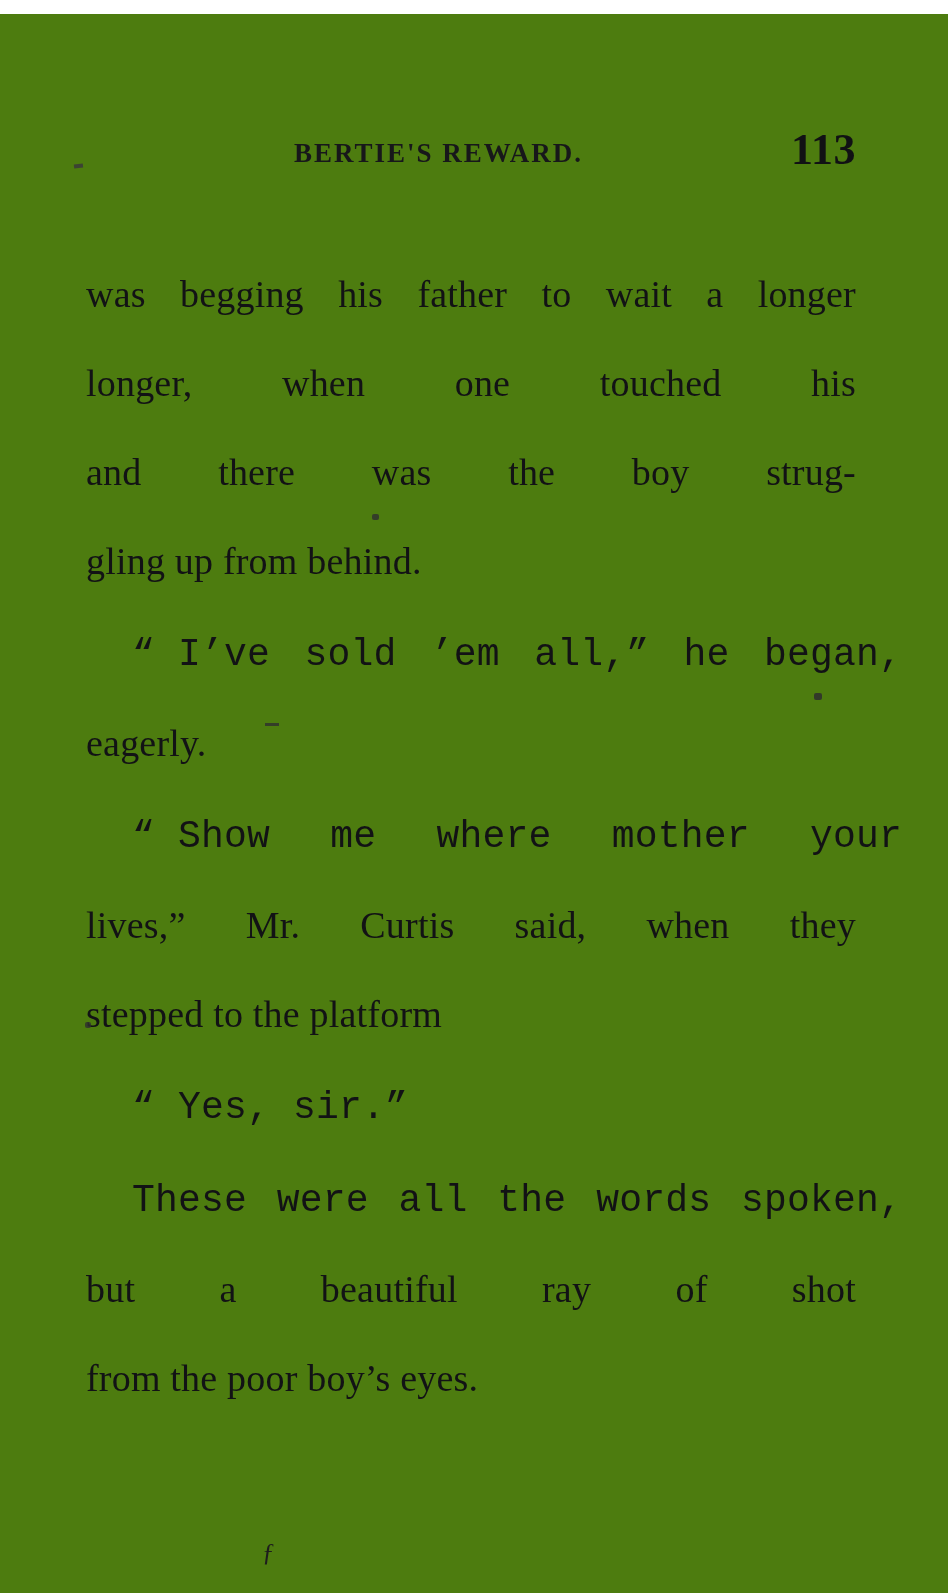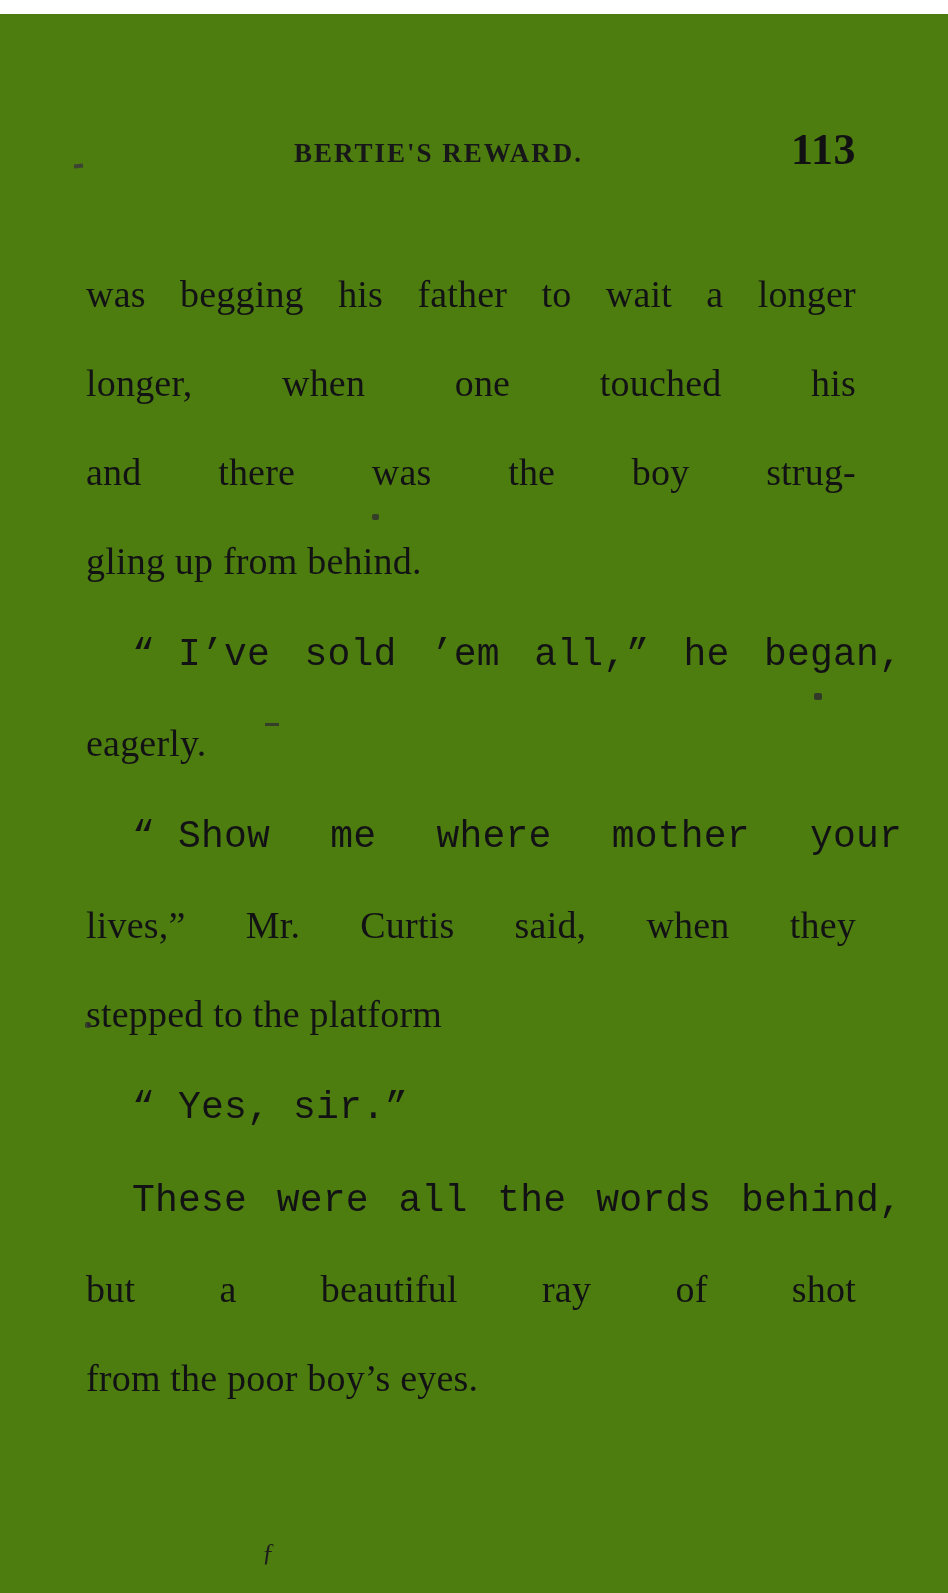--- a/index.html
+++ b/index.html
@@ -177,21 +177,21 @@
       <div class="para">
         <div class="line last ind">“ Yes, sir.”</div>
       </div>
       <div class="para">
         <div class="line j ind">
           <span>These</span>
           <span>were</span>
           <span>all</span>
           <span>the</span>
           <span>words</span>
-          <span>behind,</span>
+          <span>spoken,</span>
         </div>
         <div class="line j">
           <span>but</span>
           <span>a</span>
           <span>beautiful</span>
           <span>ray</span>
           <span>of</span>
           <span>shot</span>
         </div>
         <div class="line last">from the poor boy’s eyes.</div>

